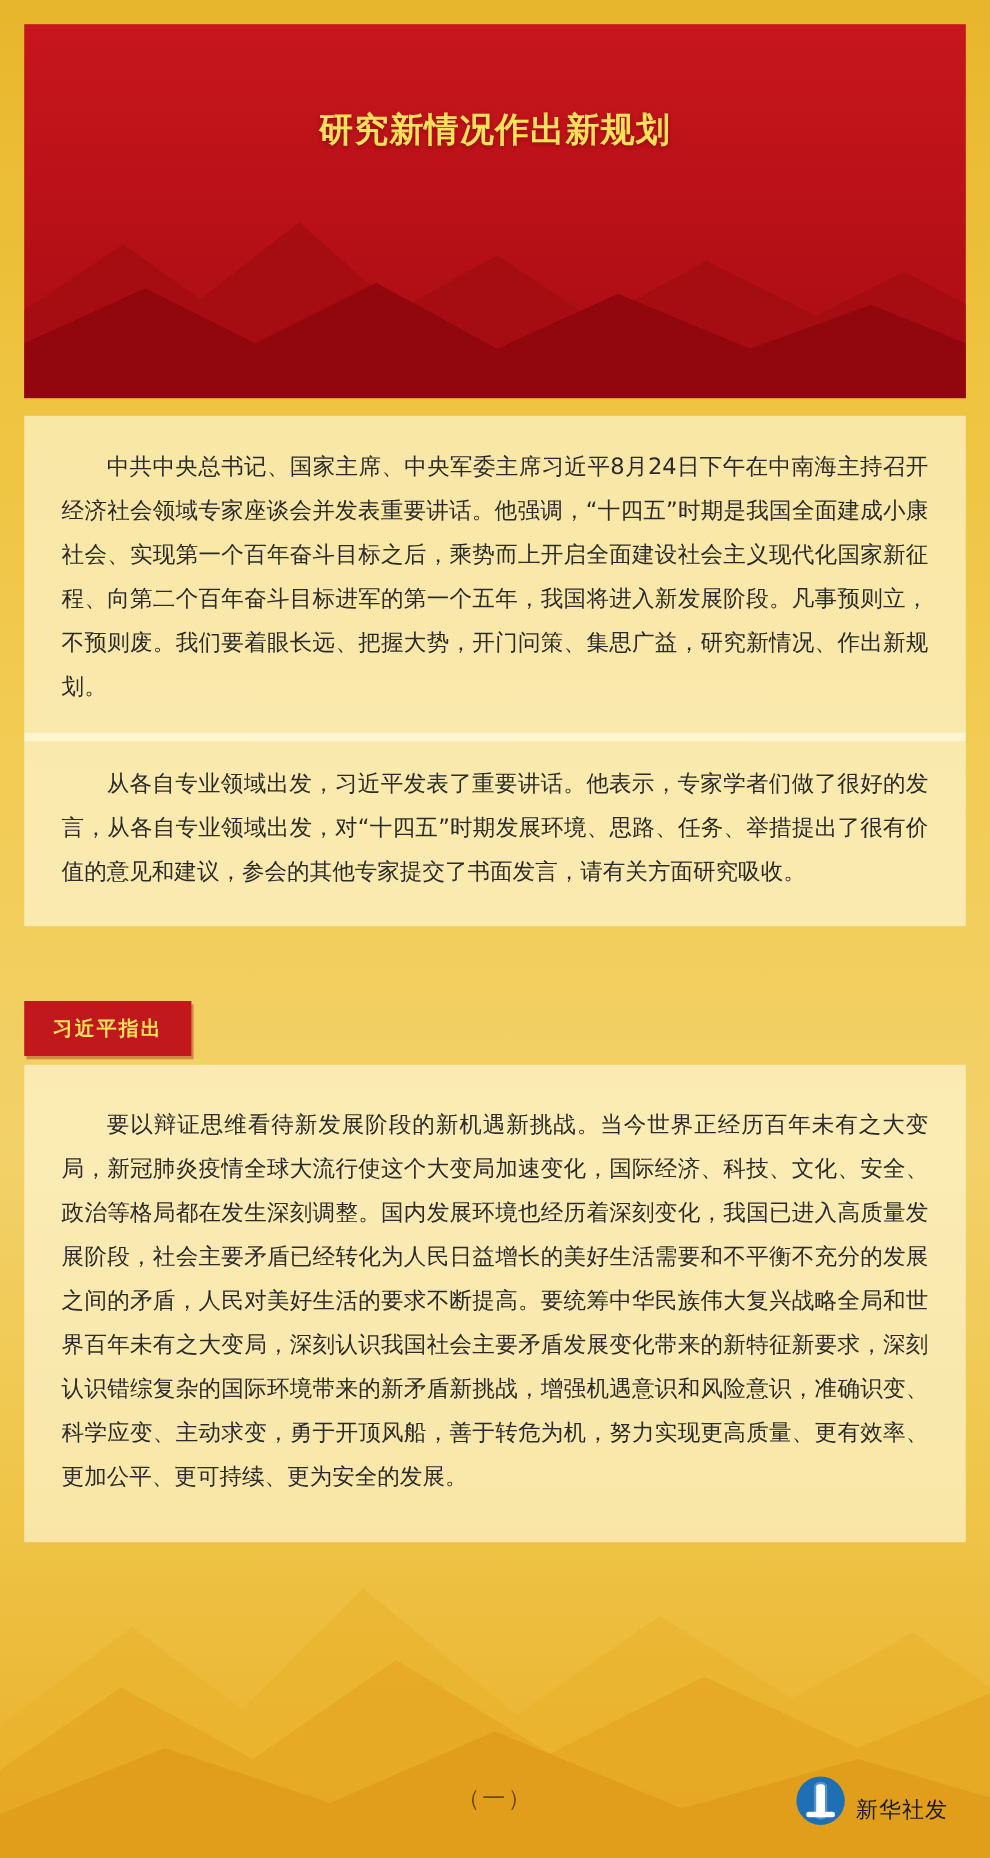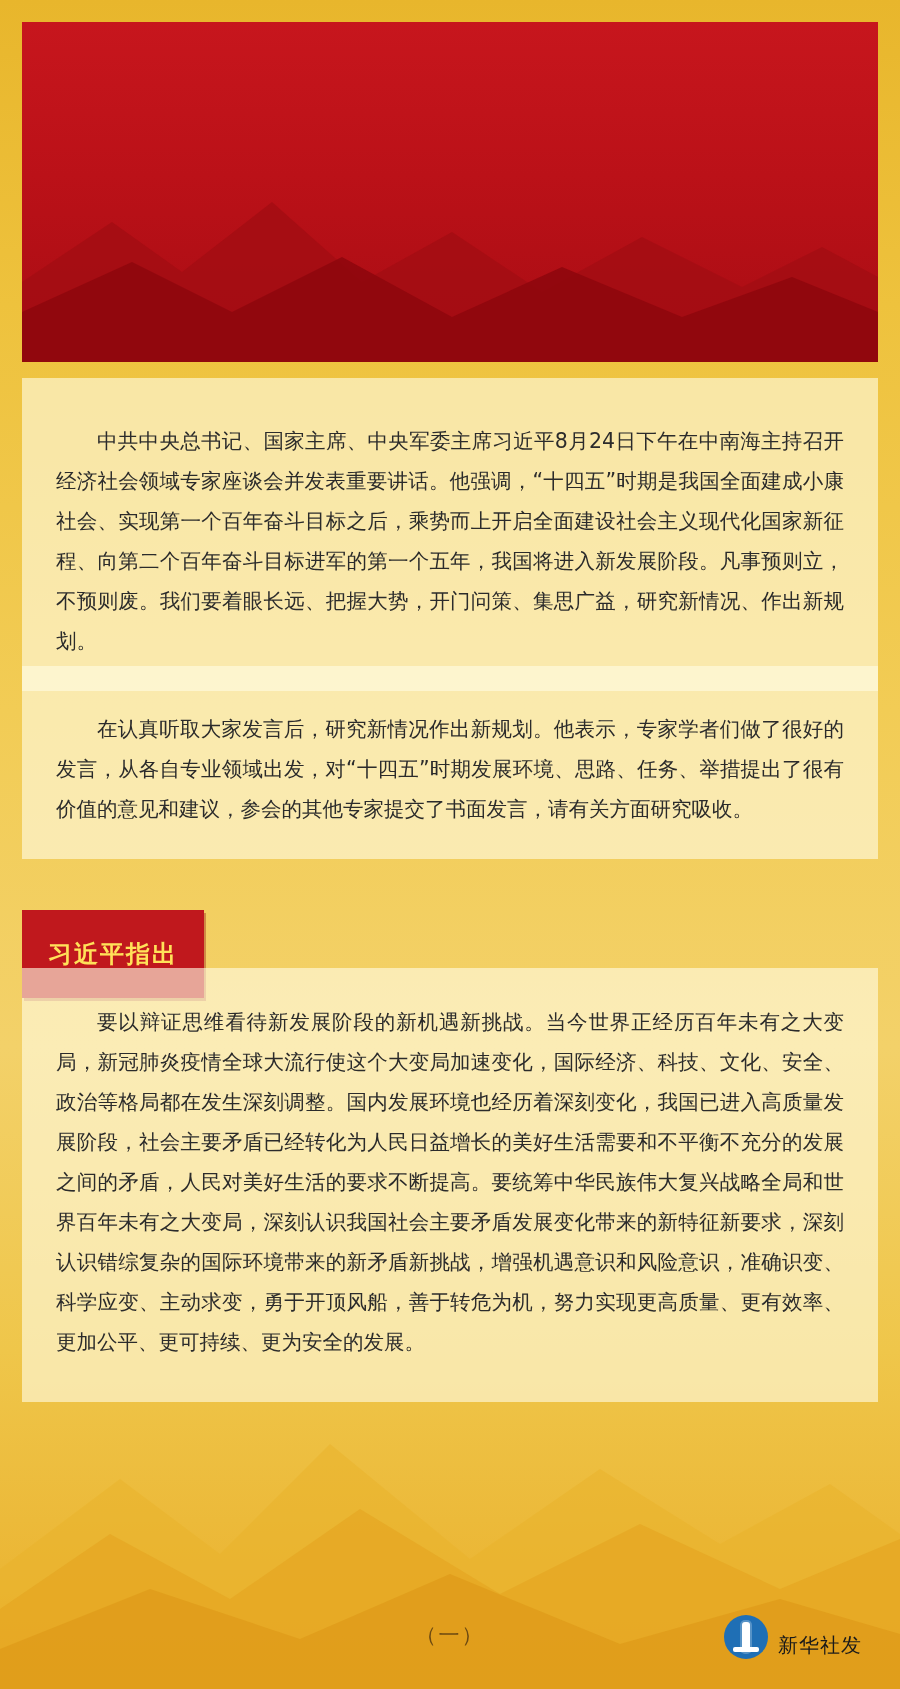--- a/index.html
+++ b/index.html
@@ -54,42 +54,42 @@
   .title-line.l2{font-size:31px;}
   .title-line.l3{font-size:31px;}
 
   
   .para-block{
     position:absolute;
     left:22px;
     width:856px;
     background:rgba(255,251,228,0.62);
     box-sizing:border-box;
-    padding:43px 34px 30px 34px;
+    padding:26px 34px 30px 34px;
   }
   .para{
     color:#2b2b2b;
     font-size:20.5px;
     line-height:40px;
     text-indent:2em;
     text-align:justify;
     margin:0;
   }
   #block1{top:378px;}
   #block2{top:666px;}
 
   
   .label-tag{
     position:absolute;
     left:22px; top:910px;
     background:#c0181d;
     color:#ffe259;
-    font-size:24px;
+    font-size:18px;
     font-weight:bold;
-    padding:28px 26px;
+    padding:13px 26px;
     letter-spacing:2px;
     box-shadow:2px 3px 0 rgba(140,10,14,.35);
   }
 
   
   #block3{
     top:968px;
     padding:34px 34px 40px 34px;
   }
 
@@ -150,29 +150,30 @@
     <path d="M0,340 L110,265 L230,330 L360,240 L500,325 L640,255 L780,320 L900,270 L900,420 L0,420 Z" fill="#e4a41f" opacity="0.6"></path>
     <path d="M0,380 L150,320 L300,370 L450,305 L620,375 L780,330 L900,365 L900,420 L0,420 Z" fill="#dd9817" opacity="0.65"></path>
   </svg>
 
   <div class="banner">
     <svg class="mt1" viewBox="0 0 856 200" preserveAspectRatio="none">
       <path d="M0,120 L90,60 L160,110 L250,40 L340,120 L430,70 L520,130 L620,75 L720,125 L800,85 L856,115 L856,200 L0,200 Z" fill="#a30d13" opacity="0.85"></path>
       <path d="M0,150 L110,100 L210,150 L320,95 L430,155 L540,105 L660,155 L770,115 L856,150 L856,200 L0,200 Z" fill="#8f070d" opacity="0.9"></path>
     </svg>
     <div class="title-wrap">
+      <div class="title-line l3">研究新情况作出新规划</div>
     </div>
   </div>
 
   <div class="para-block" id="block1">
     <p class="para">中共中央总书记、国家主席、中央军委主席习近平8月24日下午在中南海主持召开经济社会领域专家座谈会并发表重要讲话。他强调，“十四五”时期是我国全面建成小康社会、实现第一个百年奋斗目标之后，乘势而上开启全面建设社会主义现代化国家新征程、向第二个百年奋斗目标进军的第一个五年，我国将进入新发展阶段。凡事预则立，不预则废。我们要着眼长远、把握大势，开门问策、集思广益，研究新情况、作出新规划。</p>
   </div>
 
   <div class="para-block" id="block2">
-    <p class="para">在认真听取大家发言后，研究新情况作出新规划。他表示，专家学者们做了很好的发言，从各自专业领域出发，对“十四五”时期发展环境、思路、任务、举措提出了很有价值的意见和建议，参会的其他专家提交了书面发言，请有关方面研究吸收。</p>
+    <p class="para">从各自专业领域出发，习近平发表了重要讲话。他表示，专家学者们做了很好的发言，从各自专业领域出发，对“十四五”时期发展环境、思路、任务、举措提出了很有价值的意见和建议，参会的其他专家提交了书面发言，请有关方面研究吸收。</p>
   </div>
 
   <div class="label-tag">习近平指出</div>
 
   <div class="para-block" id="block3">
     <p class="para">要以辩证思维看待新发展阶段的新机遇新挑战。当今世界正经历百年未有之大变局，新冠肺炎疫情全球大流行使这个大变局加速变化，国际经济、科技、文化、安全、政治等格局都在发生深刻调整。国内发展环境也经历着深刻变化，我国已进入高质量发展阶段，社会主要矛盾已经转化为人民日益增长的美好生活需要和不平衡不充分的发展之间的矛盾，人民对美好生活的要求不断提高。要统筹中华民族伟大复兴战略全局和世界百年未有之大变局，深刻认识我国社会主要矛盾发展变化带来的新特征新要求，深刻认识错综复杂的国际环境带来的新矛盾新挑战，增强机遇意识和风险意识，准确识变、科学应变、主动求变，勇于开顶风船，善于转危为机，努力实现更高质量、更有效率、更加公平、更可持续、更为安全的发展。</p>
   </div>
 
   <div class="page-num">（一）</div>
   <div class="logo">

